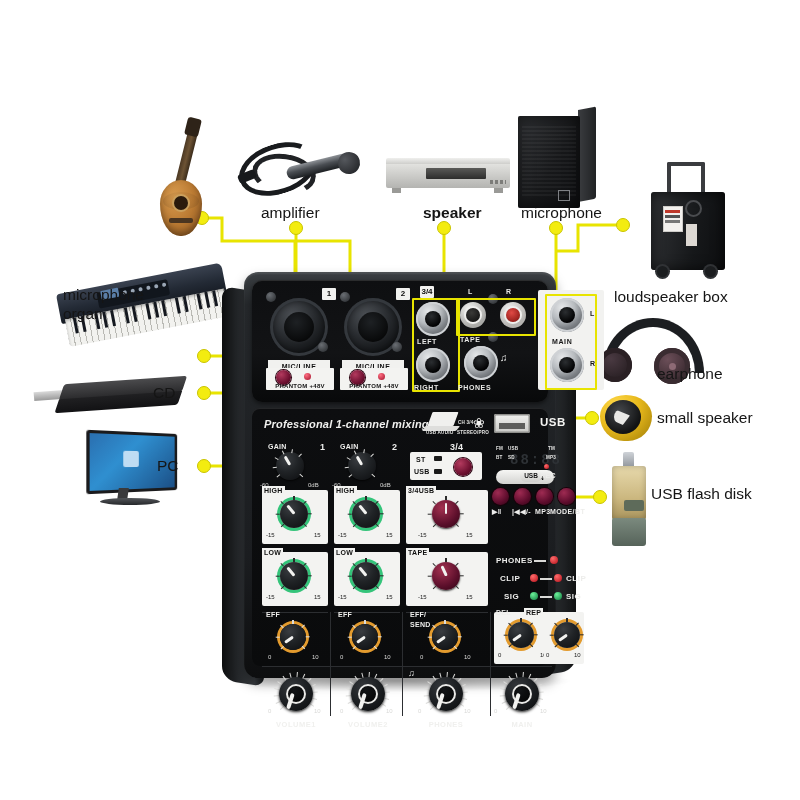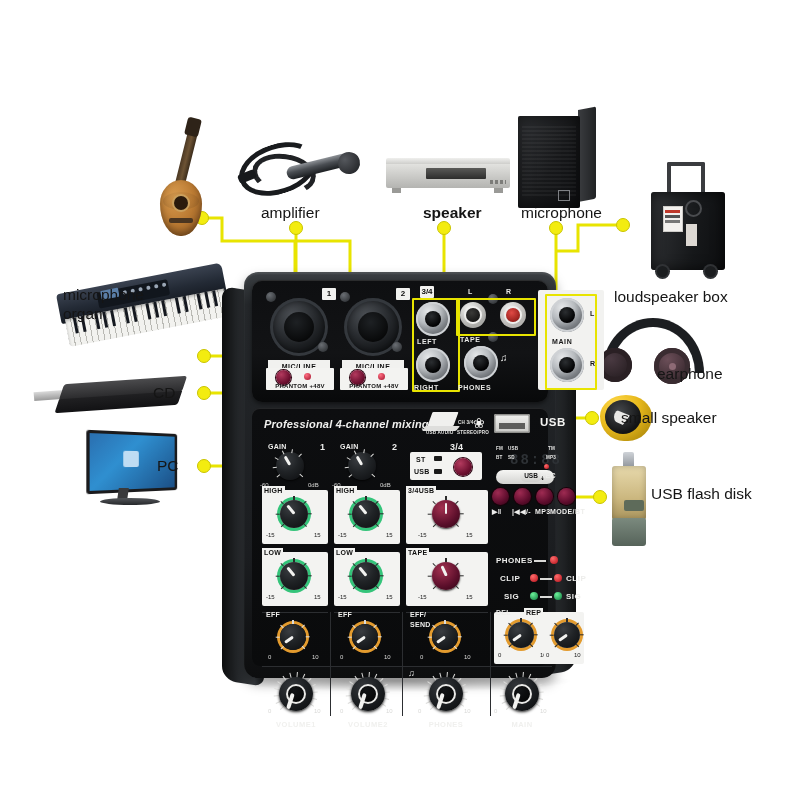--- a/index.html
+++ b/index.html
@@ -411,21 +411,21 @@
 
   <div class="callout" style="left:261px;top:203px;">amplifier</div>
   <div class="callout" style="left:423px;top:203px;font-weight:bold;">speaker</div>
   <div class="callout" style="left:521px;top:203px;">microphone</div>
   <div class="callout" style="left:614px;top:287px;">loudspeaker box</div>
   <div class="callout" style="left:63px;top:285px;width:110px;">microphone
 organ</div>
   <div class="callout" style="left:153px;top:383px;">CD</div>
   <div class="callout" style="left:157px;top:456px;">PC</div>
   <div class="callout" style="left:657px;top:364px;">earphone</div>
-  <div class="callout" style="left:621px;top:408px;">small speaker</div>
+  <div class="callout" style="left:657px;top:408px;">small speaker</div>
   <div class="callout" style="left:651px;top:484px;">USB flash disk</div>
 
   <div id="mixer">
     <div class="mx-shadow"></div>
     <div class="mx-side"></div>
     <div class="mx-side2"></div>
     <div class="mx-chassis"></div>
 
     <div class="mx-rear">
 
@@ -483,21 +483,21 @@
       <div class="mainplate" style="left:286px;top:10px;width:66px;height:100px;"></div>
       <div class="trs" style="left:298px;top:18px;"></div>
       <div class="trs" style="left:298px;top:68px;"></div>
       <div class="rlabel" style="left:300px;top:58px;color:#161616;">MAIN</div>
       <div class="rlabel" style="left:338px;top:30px;color:#161616;">L</div>
       <div class="rlabel" style="left:338px;top:80px;color:#161616;">R</div>
       <div class="ylbox" style="left:293px;top:14px;width:48px;height:92px;"></div>
     </div>
 
     <div class="mx-face">
-      <div class="brand" style="left:12px;top:10px;">Professional 4-channel mixing</div>
+      <div class="brand" style="left:12px;top:10px;">Professional 1-channel mixing</div>
 
       <div class="laptop" style="left:172px;top:4px;">
         <div class="scr"></div>
           <div class="base"></div>
       </div>
       <div class="tinytxt" style="left:206px;top:12px;">CH 3/4</div>
       <div class="tinytxt" style="left:174px;top:22px;">USB AUDIO</div>
       <div class="tinytxt" style="left:205px;top:22px;">STEREO/PRO</div>
 
       <div class="bt" style="left:221px;top:8px;">❀</div>

